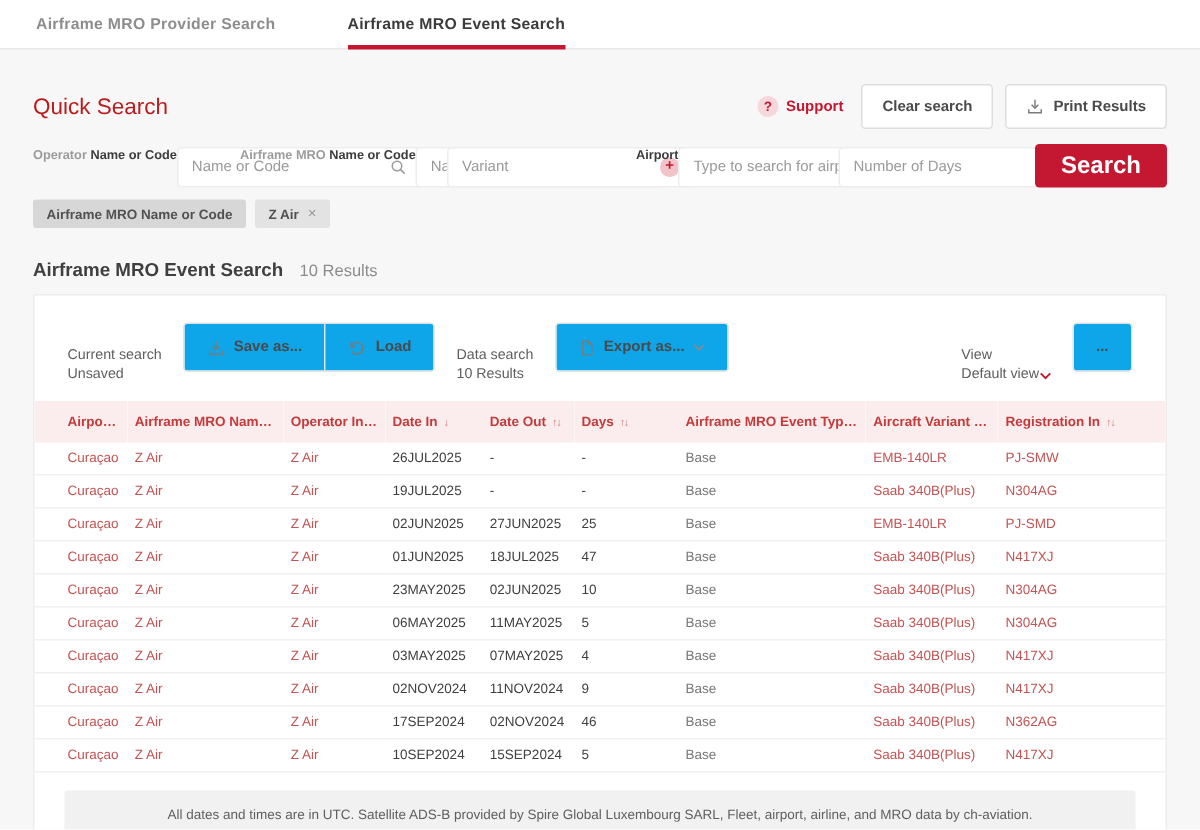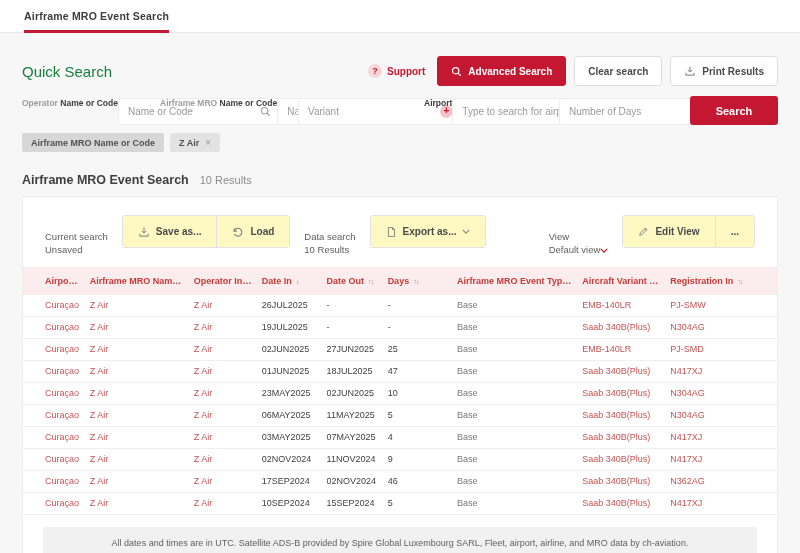--- a/index.html
+++ b/index.html
@@ -12,21 +12,21 @@
   .tab { display:flex; align-items:center; font-size:10.5px; font-weight:bold;
          color:#8d8d8d; position:relative; cursor:pointer; letter-spacing:.2px; }
   .tab.active { color:#3c3c3c; }
   .tab.active::after { content:""; position:absolute; left:0; right:0; bottom:-1px;
          height:3px; background:#c41731; }
 
   .content { padding:0 22px; }
 
   
   .qs-header { margin-top:23px; display:flex; align-items:center; }
-  .qs-title { font-size:15px; color:#15803d; }
+  .qs-title { font-size:15px; color:#b91c1c; }
   .qs-actions { margin-left:auto; display:flex; align-items:center; gap:8px; }
   .support { display:flex; align-items:center; gap:5px; font-size:10px; font-weight:bold;
              color:#c41731; cursor:pointer; margin-right:4px; }
   .q-icon { width:14px; height:14px; border-radius:50%; background:#f6d7db; color:#c41731;
             font-size:9px; font-weight:bold; display:flex; align-items:center; justify-content:center; }
   .btn { height:30px; display:flex; align-items:center; gap:6px; padding:0 13px;
          background:#fff; border:1px solid #dedede; border-radius:3px; font-size:10px;
          font-weight:bold; color:#4a4a4a; cursor:pointer; white-space:nowrap; }
   .btn.primary { background:#c41731; border-color:#c41731; color:#fff; }
   .btn svg { flex:0 0 auto; }
@@ -40,21 +40,21 @@
   .inputwrap { height:27px; background:#fff; border:1px solid #ededed; border-radius:3px;
                display:flex; align-items:center; padding:0 9px; }
   .inputwrap input { border:none; outline:none; flex:1; min-width:0; font-size:10px;
                color:#555; font-family:"Liberation Sans", sans-serif; background:transparent; }
   .inputwrap input::placeholder { color:#9a9a9a; }
   .icon-gray { color:#9b9b9b; display:flex; }
   .plus-circle { width:13px; height:13px; border-radius:50%; background:#f2c3c9;
                  color:#c41731; font-size:10px; font-weight:bold; line-height:12px;
                  text-align:center; cursor:pointer; flex:0 0 auto; }
   .search-btn { flex:1; height:29px; background:#c41731; color:#fff; border:none;
-                border-radius:3px; font-size:11px; font-weight:bold; cursor:pointer;
+                border-radius:3px; font-size:16px; font-weight:bold; cursor:pointer;
                 font-family:"Liberation Sans", sans-serif; }
 
   
   .chips { margin-top:8px; display:flex; gap:6px; }
   .chip { font-size:9px; font-weight:bold; color:#515151; background:#d7d7d7;
           border-radius:2px; padding:4px 9px; display:flex; align-items:center; gap:6px; }
   .chip.light { background:#e3e3e3; }
   .chip .x { color:#979797; font-weight:normal; cursor:pointer; font-size:10px; }
 
   
@@ -62,21 +62,21 @@
   .results-title { font-size:12.5px; font-weight:bold; color:#3f3f3f; }
   .results-count { font-size:11px; color:#8c8c8c; }
 
   
   .card { margin-top:9px; background:#fff; border:1px solid #ececec; border-radius:2px;
           padding-bottom:13px; }
   .toolbar { display:flex; align-items:center; padding:10px 22px; gap:14px; }
   .stat { font-size:9.5px; color:#5e5e5e; line-height:1.35; white-space:nowrap;margin-top:24px; }
   .btn-group { display:flex; border:1px solid #e2e2e2; border-radius:3px; overflow:hidden; }
   .btn-group .gbtn { height:31px; display:flex; align-items:center; gap:6px; padding:0 15px;
-          background:#fef9c3; border:none; font-size:10px; font-weight:bold; color:#4a4a4a;
+          background:#0ea5e9; border:none; font-size:10px; font-weight:bold; color:#4a4a4a;
           cursor:pointer; font-family:"Liberation Sans", sans-serif; }
   .btn-group .gbtn + .gbtn { border-left:1px solid #e2e2e2;text-align:center; }
   .toolbar .spacer { margin-left:auto; }
   .view-stat .vrow { display:flex; align-items:center; gap:0; }
   .red-chev { color:#c41731; display:flex; }
 
   
   table { width:100%; border-collapse:collapse; table-layout:fixed; }
   th, td { text-align:left; font-size:9px; padding:6px 5px; overflow:hidden;
            white-space:nowrap; text-overflow:ellipsis; }
@@ -94,41 +94,33 @@
   
   .note { margin:12px 20px 4px; background:#f1f1f1; padding:11px 12px; font-size:9px;
           color:#5f5f5f; border-radius:2px;text-align:center; }
 </style>
 </head>
 <body>
 
 <div class="page">
 
   <div class="tabbar">
+    <div class="tab">Airframe MRO Provider Search</div>
     <div class="tab active">Airframe MRO Event Search</div>
   </div>
 
   <div class="content">
 
     <div class="qs-header">
       <div class="qs-title">Quick Search</div>
       <div class="qs-actions">
         <div class="support">
           <span class="q-icon">?</span>
           <span>Support</span>
         </div>
-        <button class="btn primary">
-          <span style="display:flex;">
-            <svg width="11" height="11" viewBox="0 0 16 16" fill="none" stroke="#fff" stroke-width="1.8">
-              <circle cx="6.8" cy="6.8" r="4.6"></circle>
-                <line x1="10.3" y1="10.3" x2="14.2" y2="14.2"></line>
-            </svg>
-          </span>
-          <span>Advanced Search</span>
-        </button>
         <button class="btn">
           <span>Clear search</span>
         </button>
         <button class="btn">
           <span class="icon-gray">
             <svg width="12" height="12" viewBox="0 0 16 16" fill="none" stroke="#7a7a7a" stroke-width="1.3">
               <path d="M8 2v7"></path>
                 <path d="M5 6.5L8 9.5 11 6.5"></path>
                 <path d="M2.5 10.5v3h11v-3"></path>
             </svg>
@@ -269,29 +261,20 @@
           <div class="vrow">
             <span>Default view</span>
             <span class="red-chev">
               <svg width="8" height="5" viewBox="0 0 10 6" fill="none" stroke="#c41731" stroke-width="1.6">
                 <path d="M1 1l4 4 4-4"></path>
               </svg>
             </span>
           </div>
         </div>
         <div class="btn-group">
-          <button class="gbtn">
-            <span class="icon-gray">
-              <svg width="11" height="11" viewBox="0 0 16 16" fill="none" stroke="#7a7a7a" stroke-width="1.3">
-                <path d="M2.5 13.5l.8-3 7.4-7.4 2.2 2.2-7.4 7.4z"></path>
-                  <path d="M9.7 4.1l2.2 2.2"></path>
-              </svg>
-            </span>
-            <span>Edit View</span>
-          </button>
           <button class="gbtn">...</button>
         </div>
       </div>
 
       <table>
         <colgroup>
           <col class="c-airport">
             <col class="c-mro">
             <col class="c-op">
             <col class="c-din">

